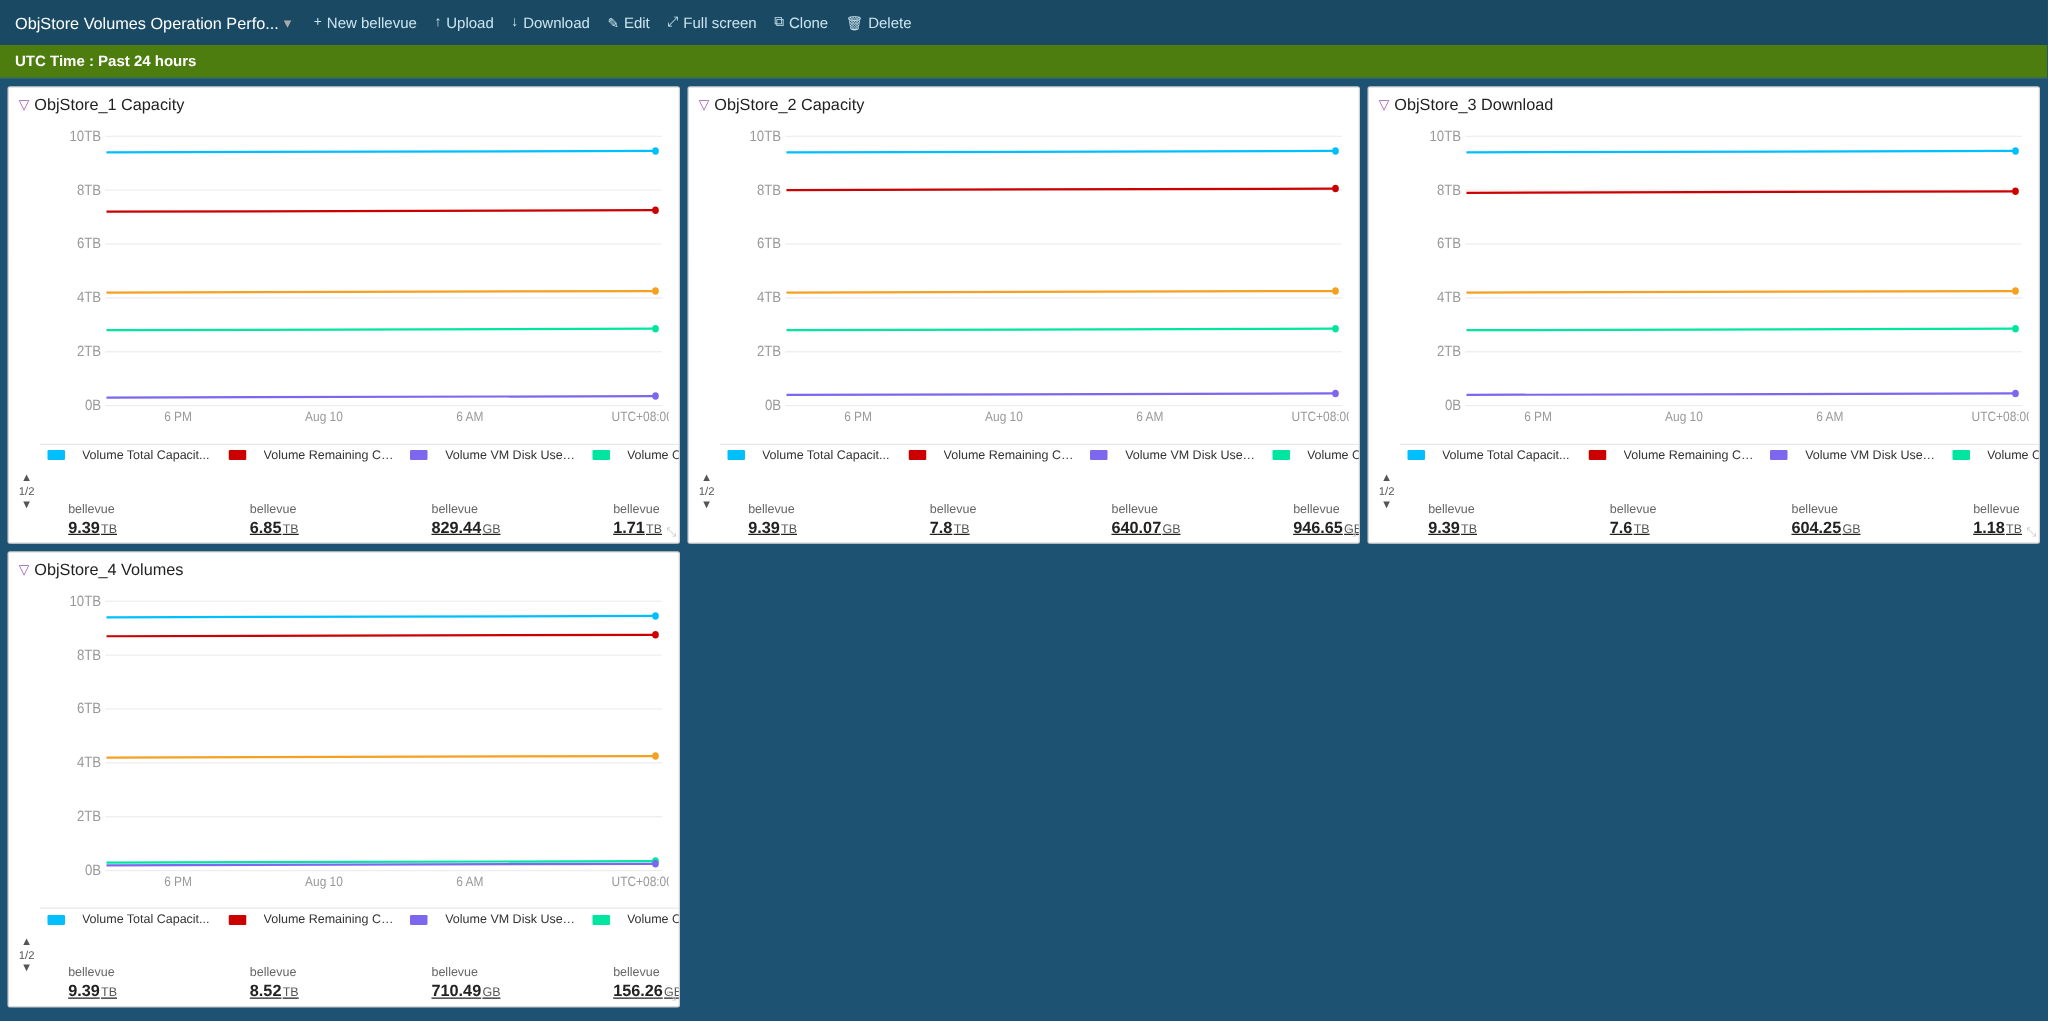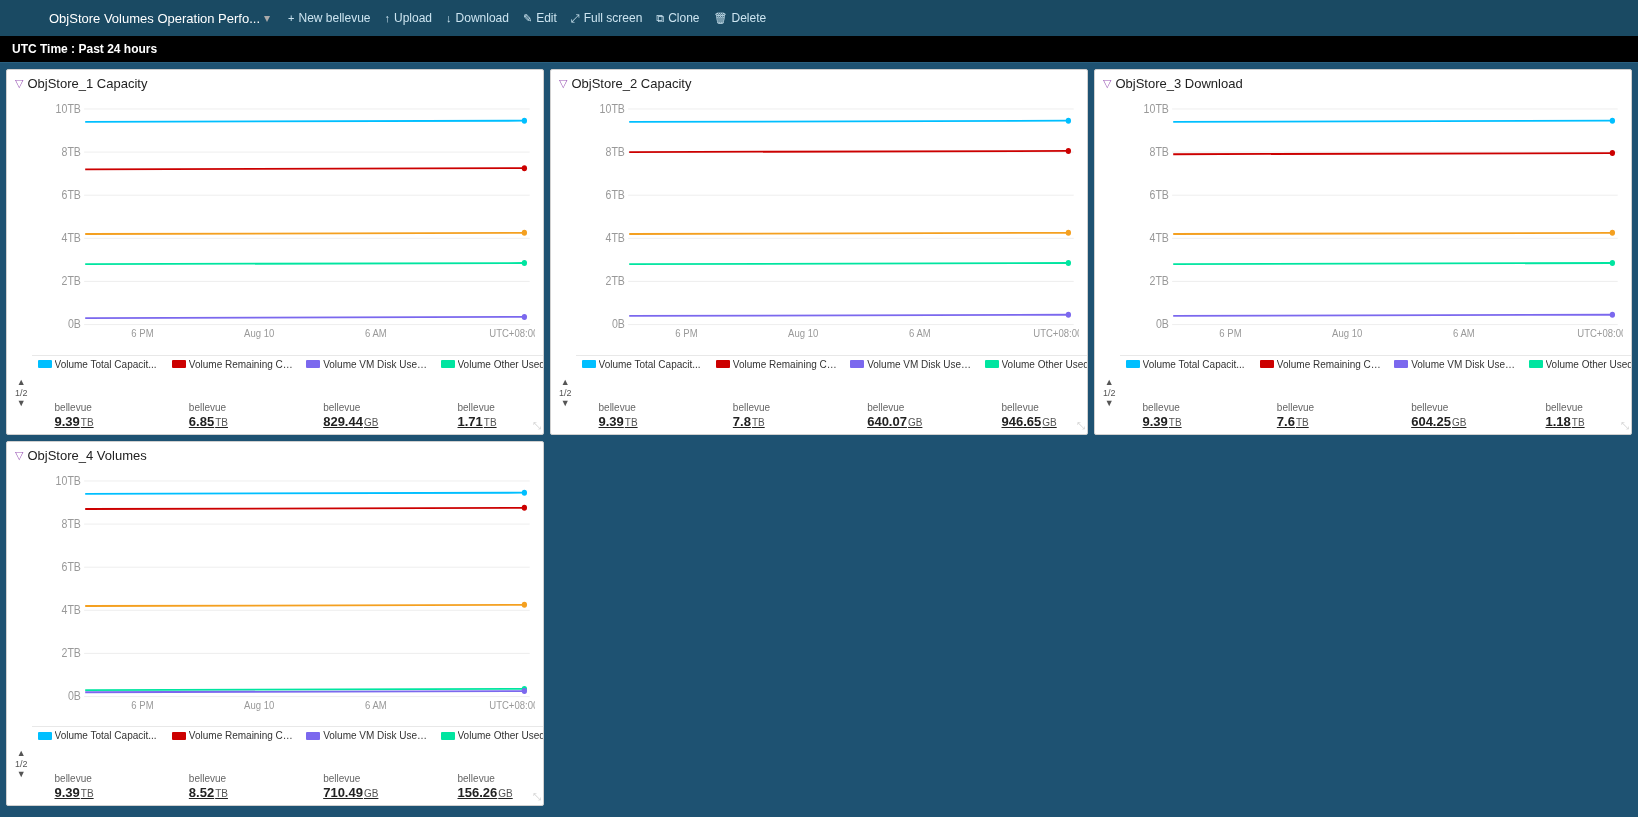--- a/index.html
+++ b/index.html
@@ -18,21 +18,20 @@
       height: 36px;
       gap: 2px;
     }
     .topbar-title {
       color: #fff;
       font-size: 13px;
       font-weight: 500;
       display: flex;
       align-items: center;
       gap: 4px;
-      margin-left: 37px;
     }
     .topbar-title .chevron {
       color: #aaa;
       font-size: 12px;
     }
     .topbar-sep {
       color: #555;
       margin: 0 4px;
     }
     .topbar-action {
@@ -40,21 +39,21 @@
       font-size: 12px;
       display: flex;
       align-items: center;
       gap: 4px;
       cursor: pointer;
       padding: 4px 6px;
       border-radius: 3px;
     }
     .topbar-action .icon { font-size: 11px; }
     .time-bar {
-      background: #000000;
+      background: #4d7c0f;
       padding: 6px 12px;
       color: #cce4f0;
       font-size: 12px;
       border-bottom: 1px solid #2a6080;
     }
     .time-bar span { font-weight: 700; color: #fff; }
     .dashboard-grid {
       display: grid;
       grid-template-columns: repeat(3, 1fr);
       grid-template-rows: auto auto;
@@ -108,21 +107,21 @@
     .legend-item {
       display: flex;
       flex-direction: column;
       gap: 1px;
       min-width: 0;
       flex: 1;
     }
     .legend-header {
       display: flex;
       align-items: center;
-      gap: 3px;
+      gap: 14px;
     }
     .legend-color-bar {
       width: 14px;
       height: 8px;
       flex-shrink: 0;
       border-radius: 1px;
     }
     .legend-label {
       font-size: 10px;
       color: #333;

